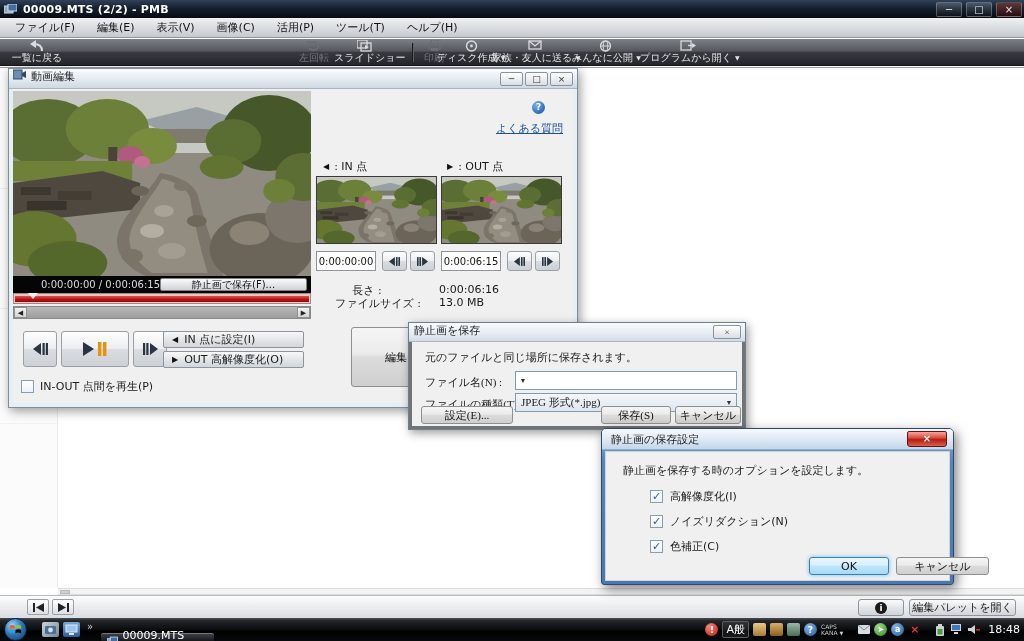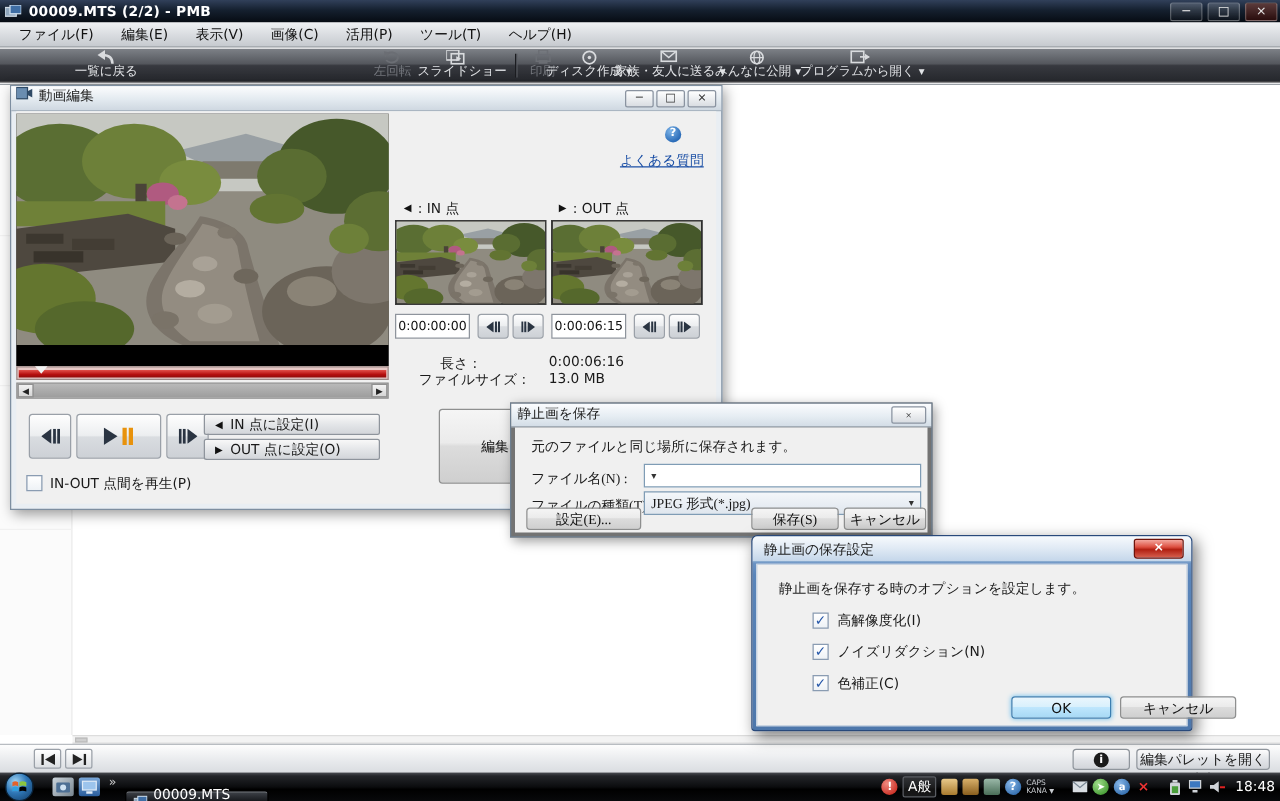--- a/index.html
+++ b/index.html
@@ -160,21 +160,21 @@
     <span class="menu-item">ファイル(F)</span>
     <span class="menu-item">編集(E)</span>
     <span class="menu-item">表示(V)</span>
     <span class="menu-item">画像(C)</span>
     <span class="menu-item">活用(P)</span>
     <span class="menu-item">ツール(T)</span>
     <span class="menu-item">ヘルプ(H)</span>
   </div>
 
   <div class="abs toolbar">
-    <div class="tb-item" style="left:6px; width:62px;margin-left:48px;">
+    <div class="tb-item" style="left:6px; width:62px;">
       <span class="ic">
           <svg width="16" height="12" viewBox="0 0 16 12" style="margin:0 auto;">
             <path d="M13,11 C13,6 10,4 5,4" fill="none" stroke="#d9dbde" stroke-width="2"></path>
             <polygon points="7,0 1,4 7,8" fill="#d9dbde"></polygon>
           </svg>
         </span>
       <span class="lb">一覧に戻る</span>
     </div>
     <div class="tb-item disabled" style="left:294px; width:40px;">
       <span class="ic">
@@ -397,20 +397,24 @@
           <ellipse cx="128" cy="100" rx="9" ry="5" fill="#6b6459"></ellipse>
           <ellipse cx="170" cy="95" rx="8" ry="5" fill="#7d766b"></ellipse>
           <ellipse cx="185" cy="130" rx="10" ry="6" fill="#6e675c"></ellipse>
           <ellipse cx="120" cy="165" rx="11" ry="7" fill="#7a7368"></ellipse>
           <ellipse cx="250" cy="158" rx="52" ry="36" fill="#6b6459"></ellipse>
           <ellipse cx="286" cy="126" rx="32" ry="26" fill="#7d766c"></ellipse>
           <ellipse cx="238" cy="142" rx="20" ry="12" fill="#8a8376"></ellipse>
           <ellipse cx="292" cy="86" rx="28" ry="24" fill="#5c6e33"></ellipse>
           <ellipse cx="268" cy="100" rx="16" ry="12" fill="#6d8039"></ellipse>
         </svg>
+        <div class="video-strip">
+          <span style="margin-left:28px;">0:00:00:00 / 0:00:06:15</span>
+          <span class="savestill-btn">静止画で保存(F)...</span>
+        </div>
       </div>
 
       <div class="abs timeline">
         <div class="bar"></div>
         <div class="marker"></div>
       </div>
       <div class="abs mini-scroll">
         <span class="mini-arr" style="left:0;">◀</span>
         <span class="mini-arr" style="right:0;">▶</span>
       </div>
@@ -435,21 +439,21 @@
             <rect x="3.3" y="0" width="2.2" height="12" fill="#2a3442"></rect>
             <polygon points="7,0 15,6 7,12" fill="#2a3442"></polygon>
           </svg>
       </div>
       <div class="abs setpt-btn" style="left:150px; top:242px; width:141px; height:17px;">
         <span class="mark">◀</span>
         <span>IN 点に設定(I)</span>
       </div>
       <div class="abs setpt-btn" style="left:150px; top:262px; width:141px; height:17px;">
         <span class="mark">▶</span>
-        <span>OUT 点に設定(O)</span>
+        <span>OUT 高解像度化(O)</span>
       </div>
       <div class="abs" style="left:8px; top:290px; display:flex; align-items:center; gap:6px;">
         <span class="checkbox"></span>
         <span>IN-OUT 点間を再生(P)</span>
       </div>
 
       <div class="abs v-btn" style="left:338px; top:238px; width:90px; height:60px; font-size:11px;">
         <span>編集</span>
       </div>
 

